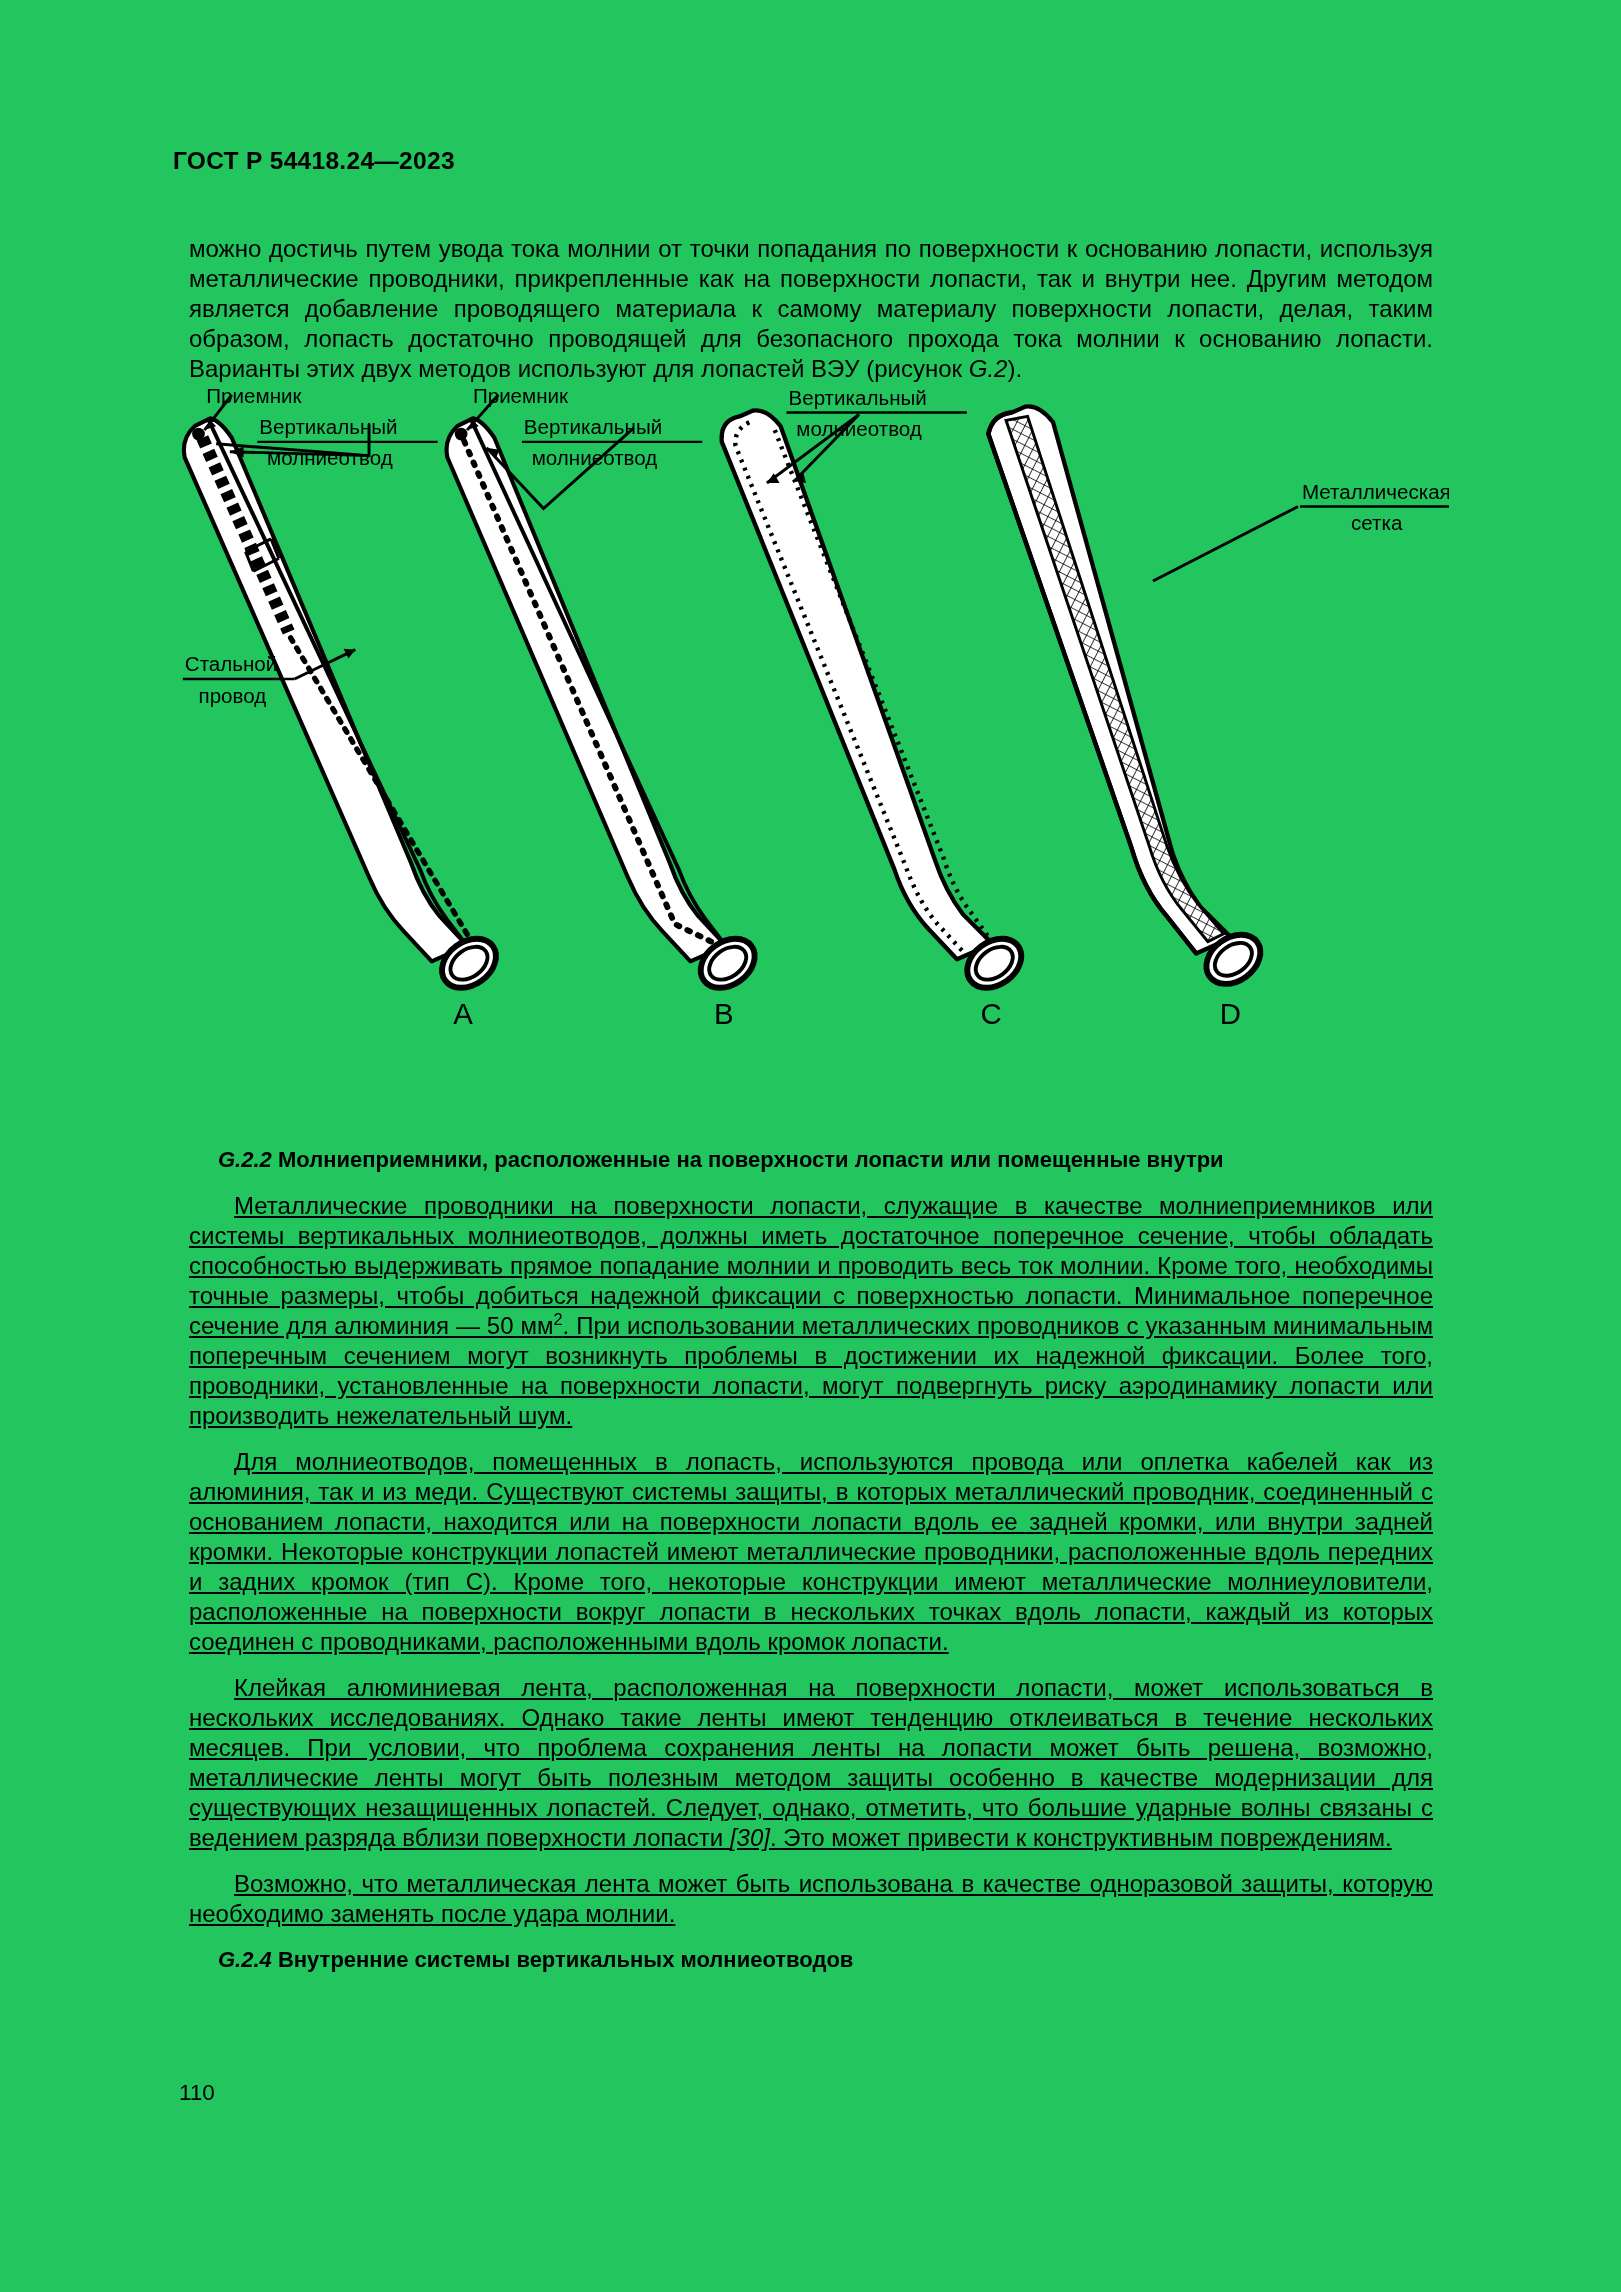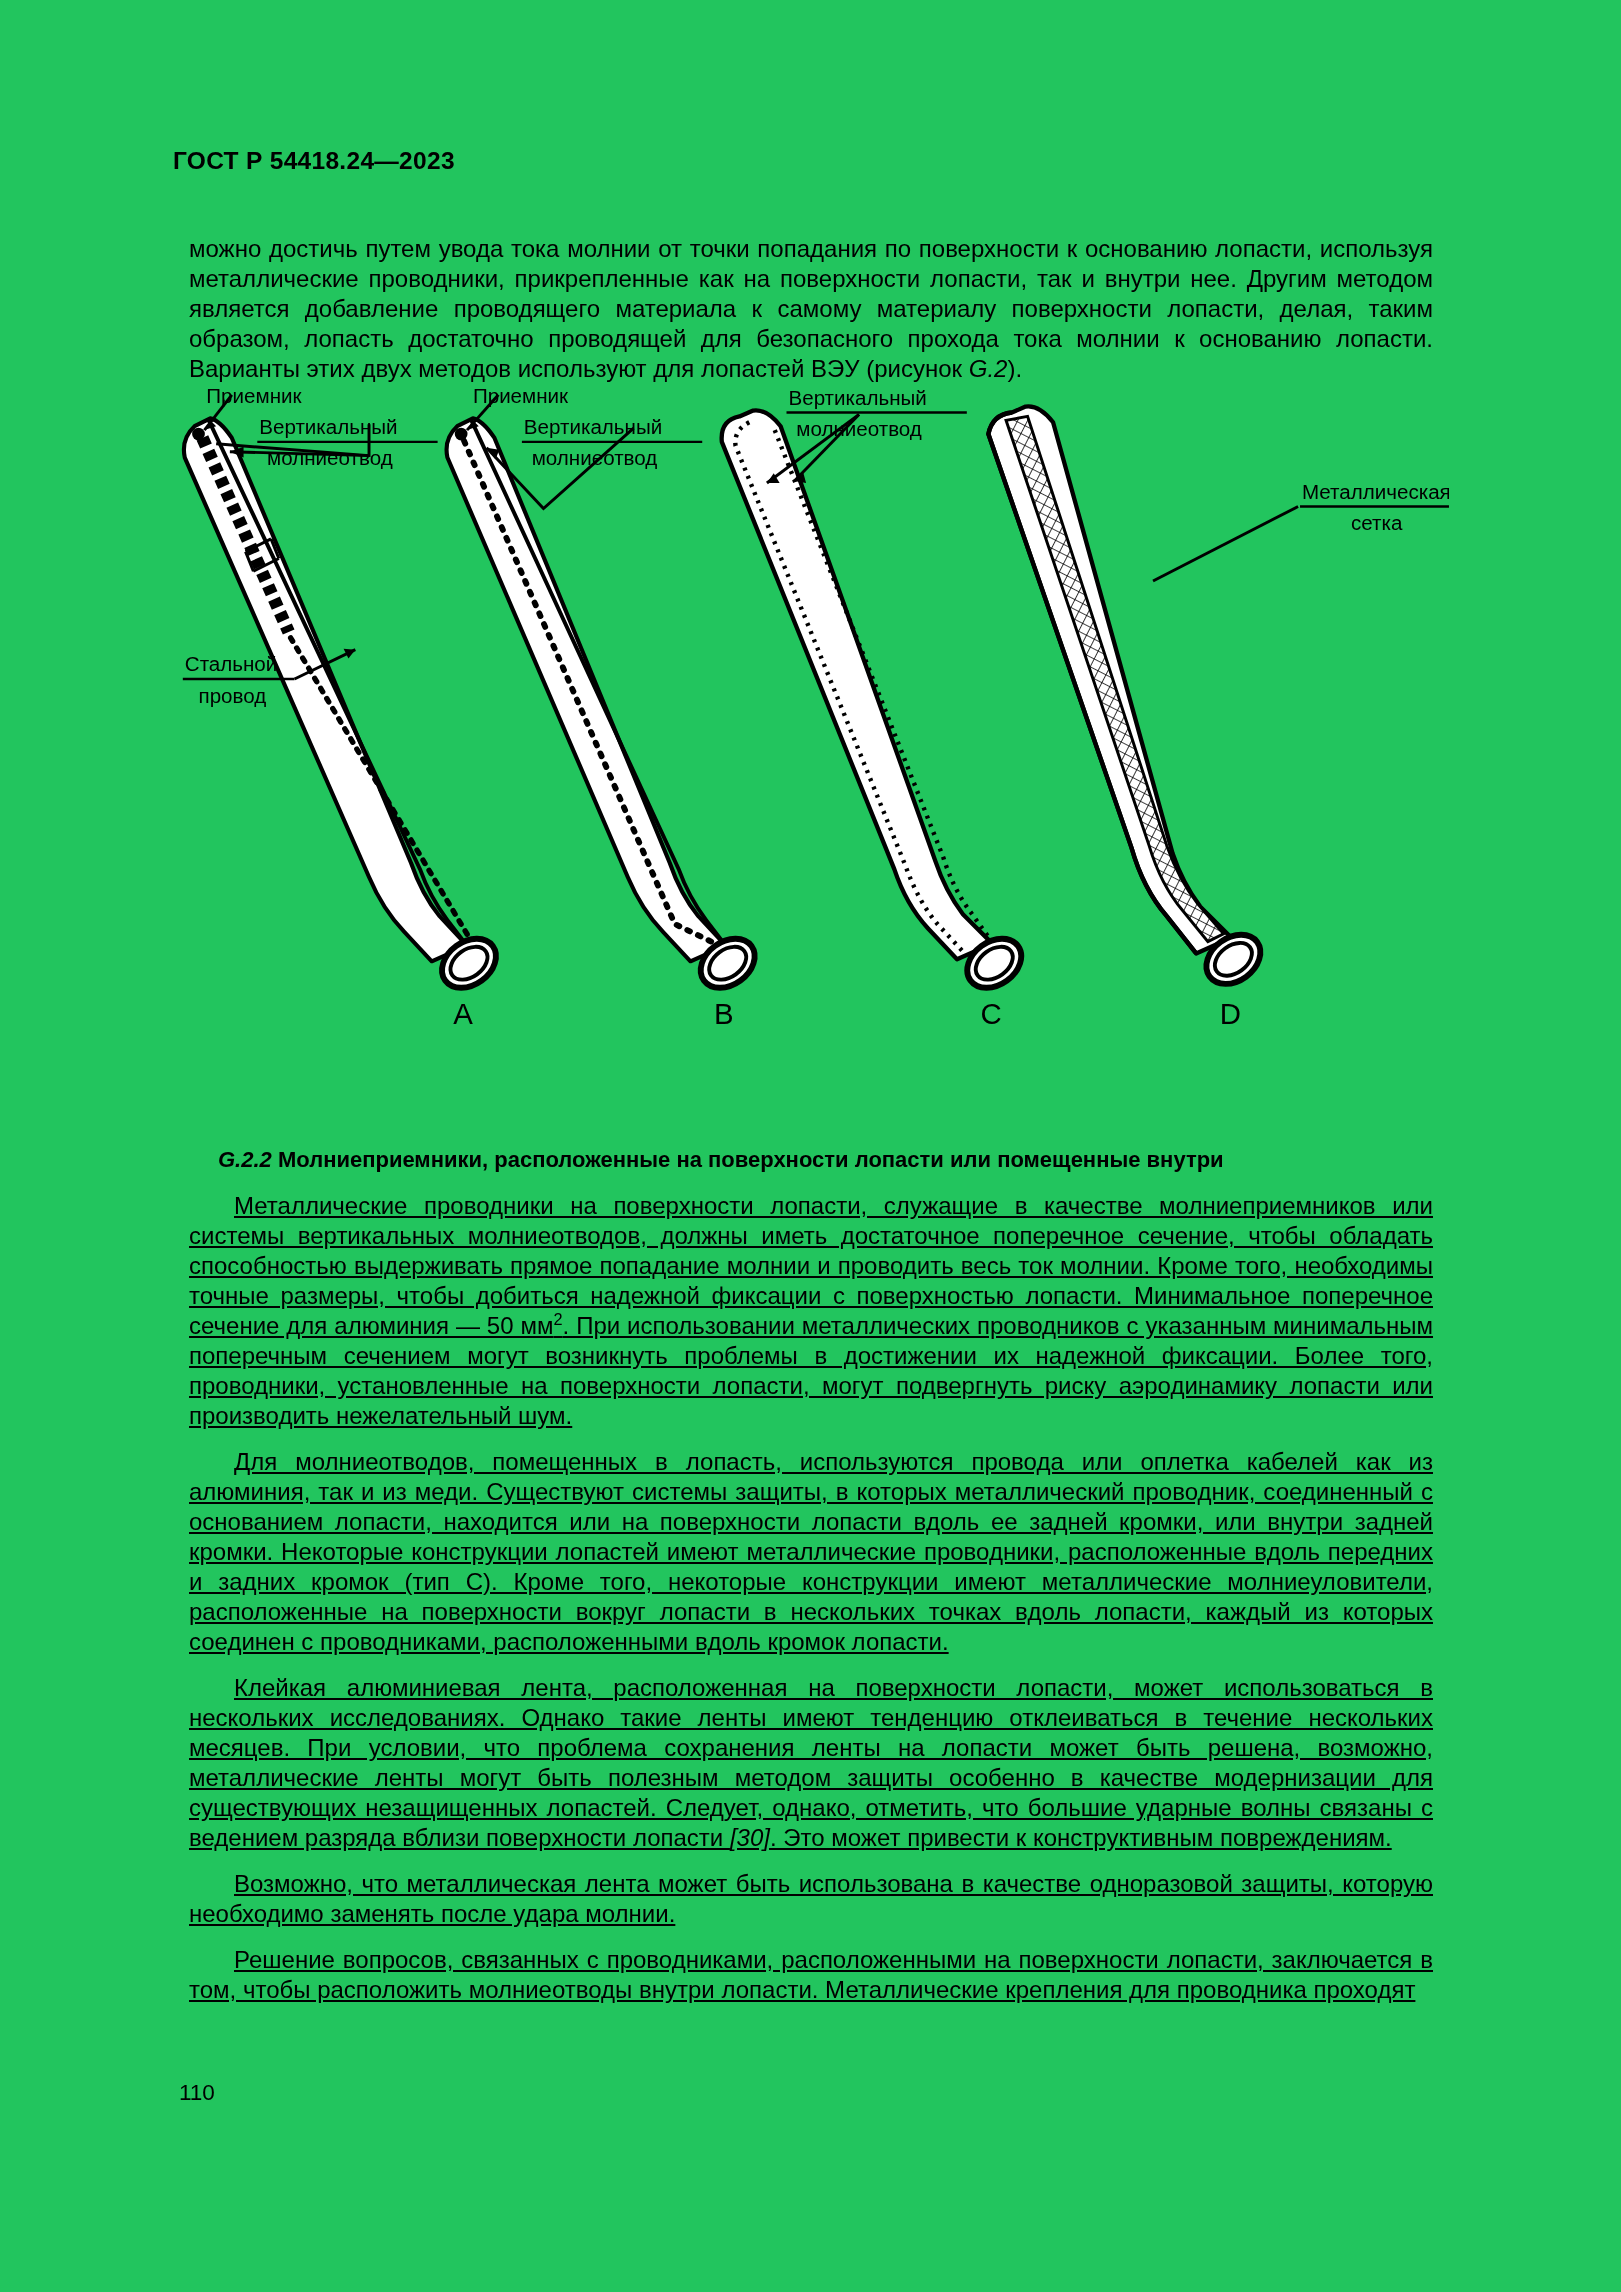--- a/index.html
+++ b/index.html
@@ -230,20 +230,20 @@
 
   <div class="content" style="top:1145px;">
 
     <p class="h4"><span class="num">G.2.2</span> <span>Молниеприемники, расположенные на поверхности лопасти или помещенные внутри</span></p>
     <p class="body indent"><span>Металлические проводники на поверхности лопасти, служащие в качестве молниеприемников или системы вертикальных молниеотводов, должны иметь достаточное поперечное сечение, чтобы обладать способностью выдерживать прямое попадание молнии и проводить весь ток молнии. Кроме того, необходимы точные размеры, чтобы добиться надежной фиксации с поверхностью лопасти. Минимальное поперечное сечение для алюминия — 50 мм</span><sup>2</sup><span>. При использовании металлических проводников с указанным минимальным поперечным сечением могут возникнуть проблемы в достижении их надежной фиксации. Более того, проводники, установленные на поверхности лопасти, могут подвергнуть риску аэродинамику лопасти или производить нежелательный шум.</span></p>
     <p class="body indent">Для молниеотводов, помещенных в лопасть, используются провода или оплетка кабелей как из алюминия, так и из меди. Существуют системы защиты, в которых металлический проводник, соединенный с основанием лопасти, находится или на поверхности лопасти вдоль ее задней кромки, или внутри задней кромки. Некоторые конструкции лопастей имеют металлические проводники, расположенные вдоль передних и задних кромок (тип С). Кроме того, некоторые конструкции имеют металлические молниеуловители, расположенные на поверхности вокруг лопасти в нескольких точках вдоль лопасти, каждый из которых соединен с проводниками, расположенными вдоль кромок лопасти.</p>
 
     <p class="body indent"><span>Клейкая алюминиевая лента, расположенная на поверхности лопасти, может использоваться в нескольких исследованиях. Однако такие ленты имеют тенденцию отклеиваться в течение нескольких месяцев. При условии, что проблема сохранения ленты на лопасти может быть решена, возможно, металлические ленты могут быть полезным методом защиты особенно в качестве модернизации для существующих незащищенных лопастей. Следует, однако, отметить, что большие ударные волны связаны с ведением разряда вблизи поверхности лопасти </span><span class="ital">[30]</span><span>. Это может привести к конструктивным повреждениям.</span></p>
     <p class="body indent">Возможно, что металлическая лента может быть использована в качестве одноразовой защиты, которую необходимо заменять после удара молнии.</p>
 
-    <p class="body indent">Решение вопросов, связанных с проводниками, расположенными на поверхности лопасти, заключается в том, чтобы расположить молниеотводы внутри лопасти. Металлические крепления для проводника проходят</p>
+    <p class="h4"><span class="num">G.2.4</span> <span>Внутренние системы вертикальных молниеотводов</span></p>
 
   </div>
 
   <div class="page-number">110</div>
 
 </div>
 
 
 </body></html>

